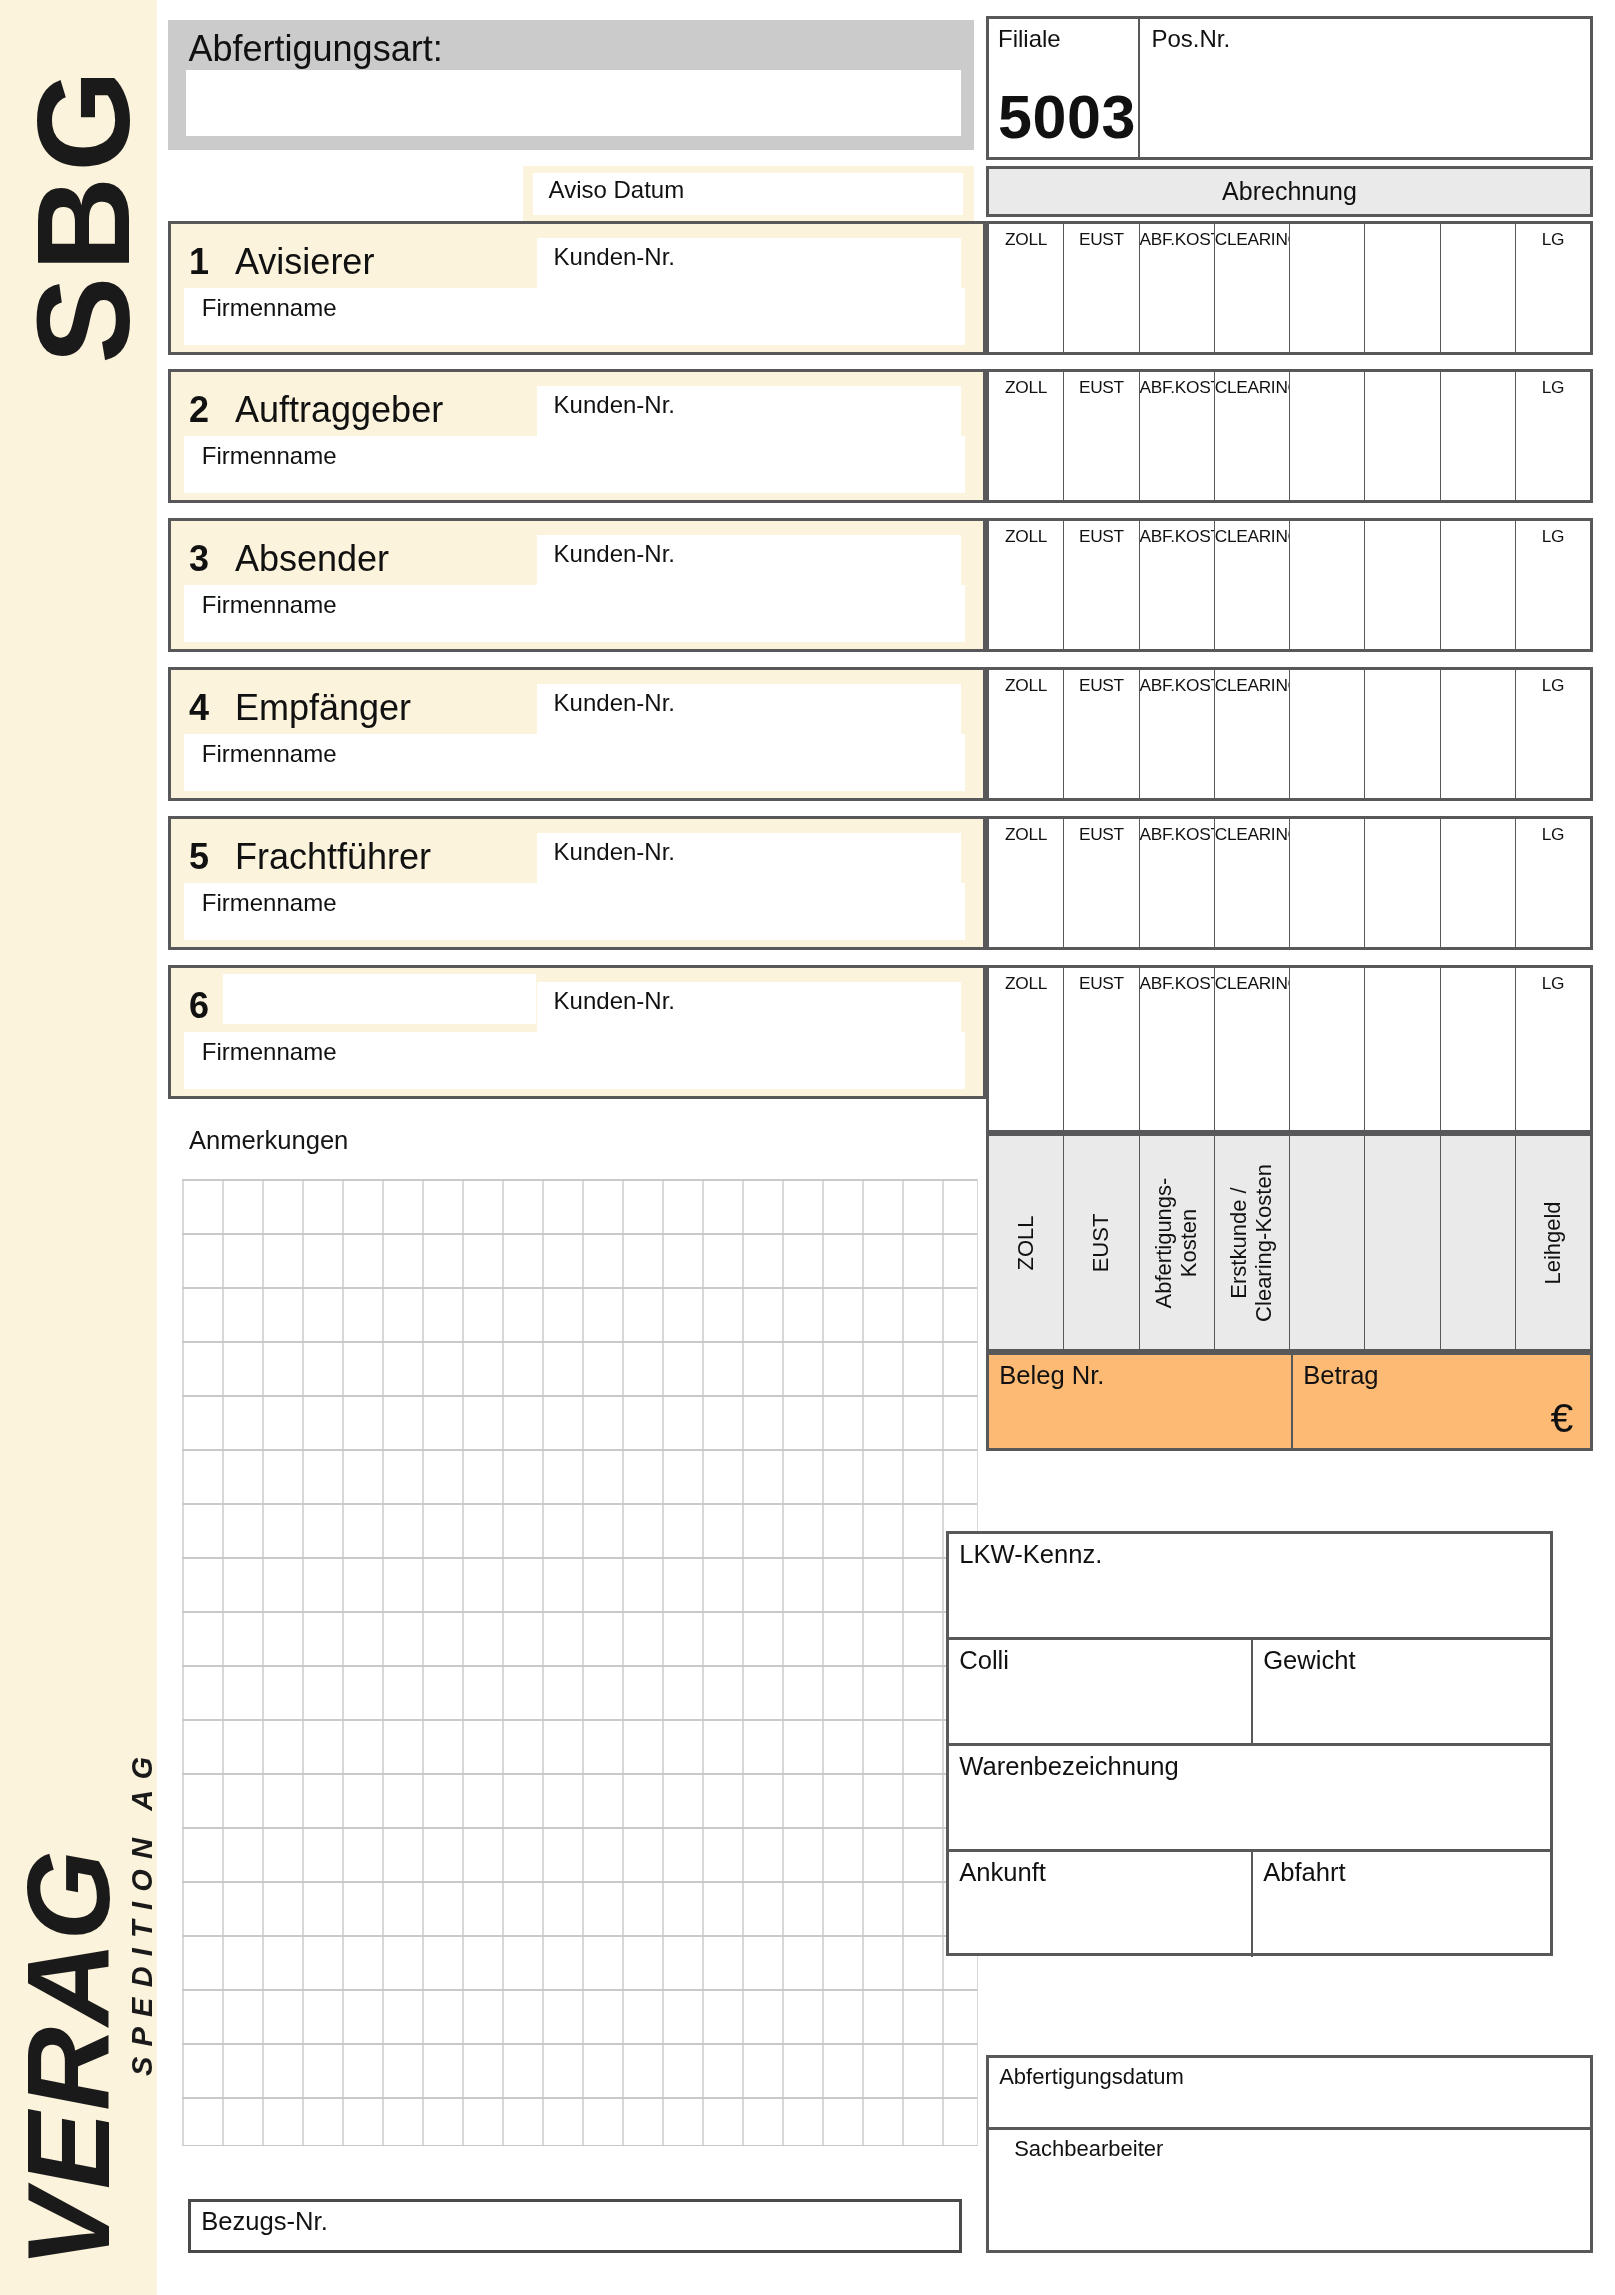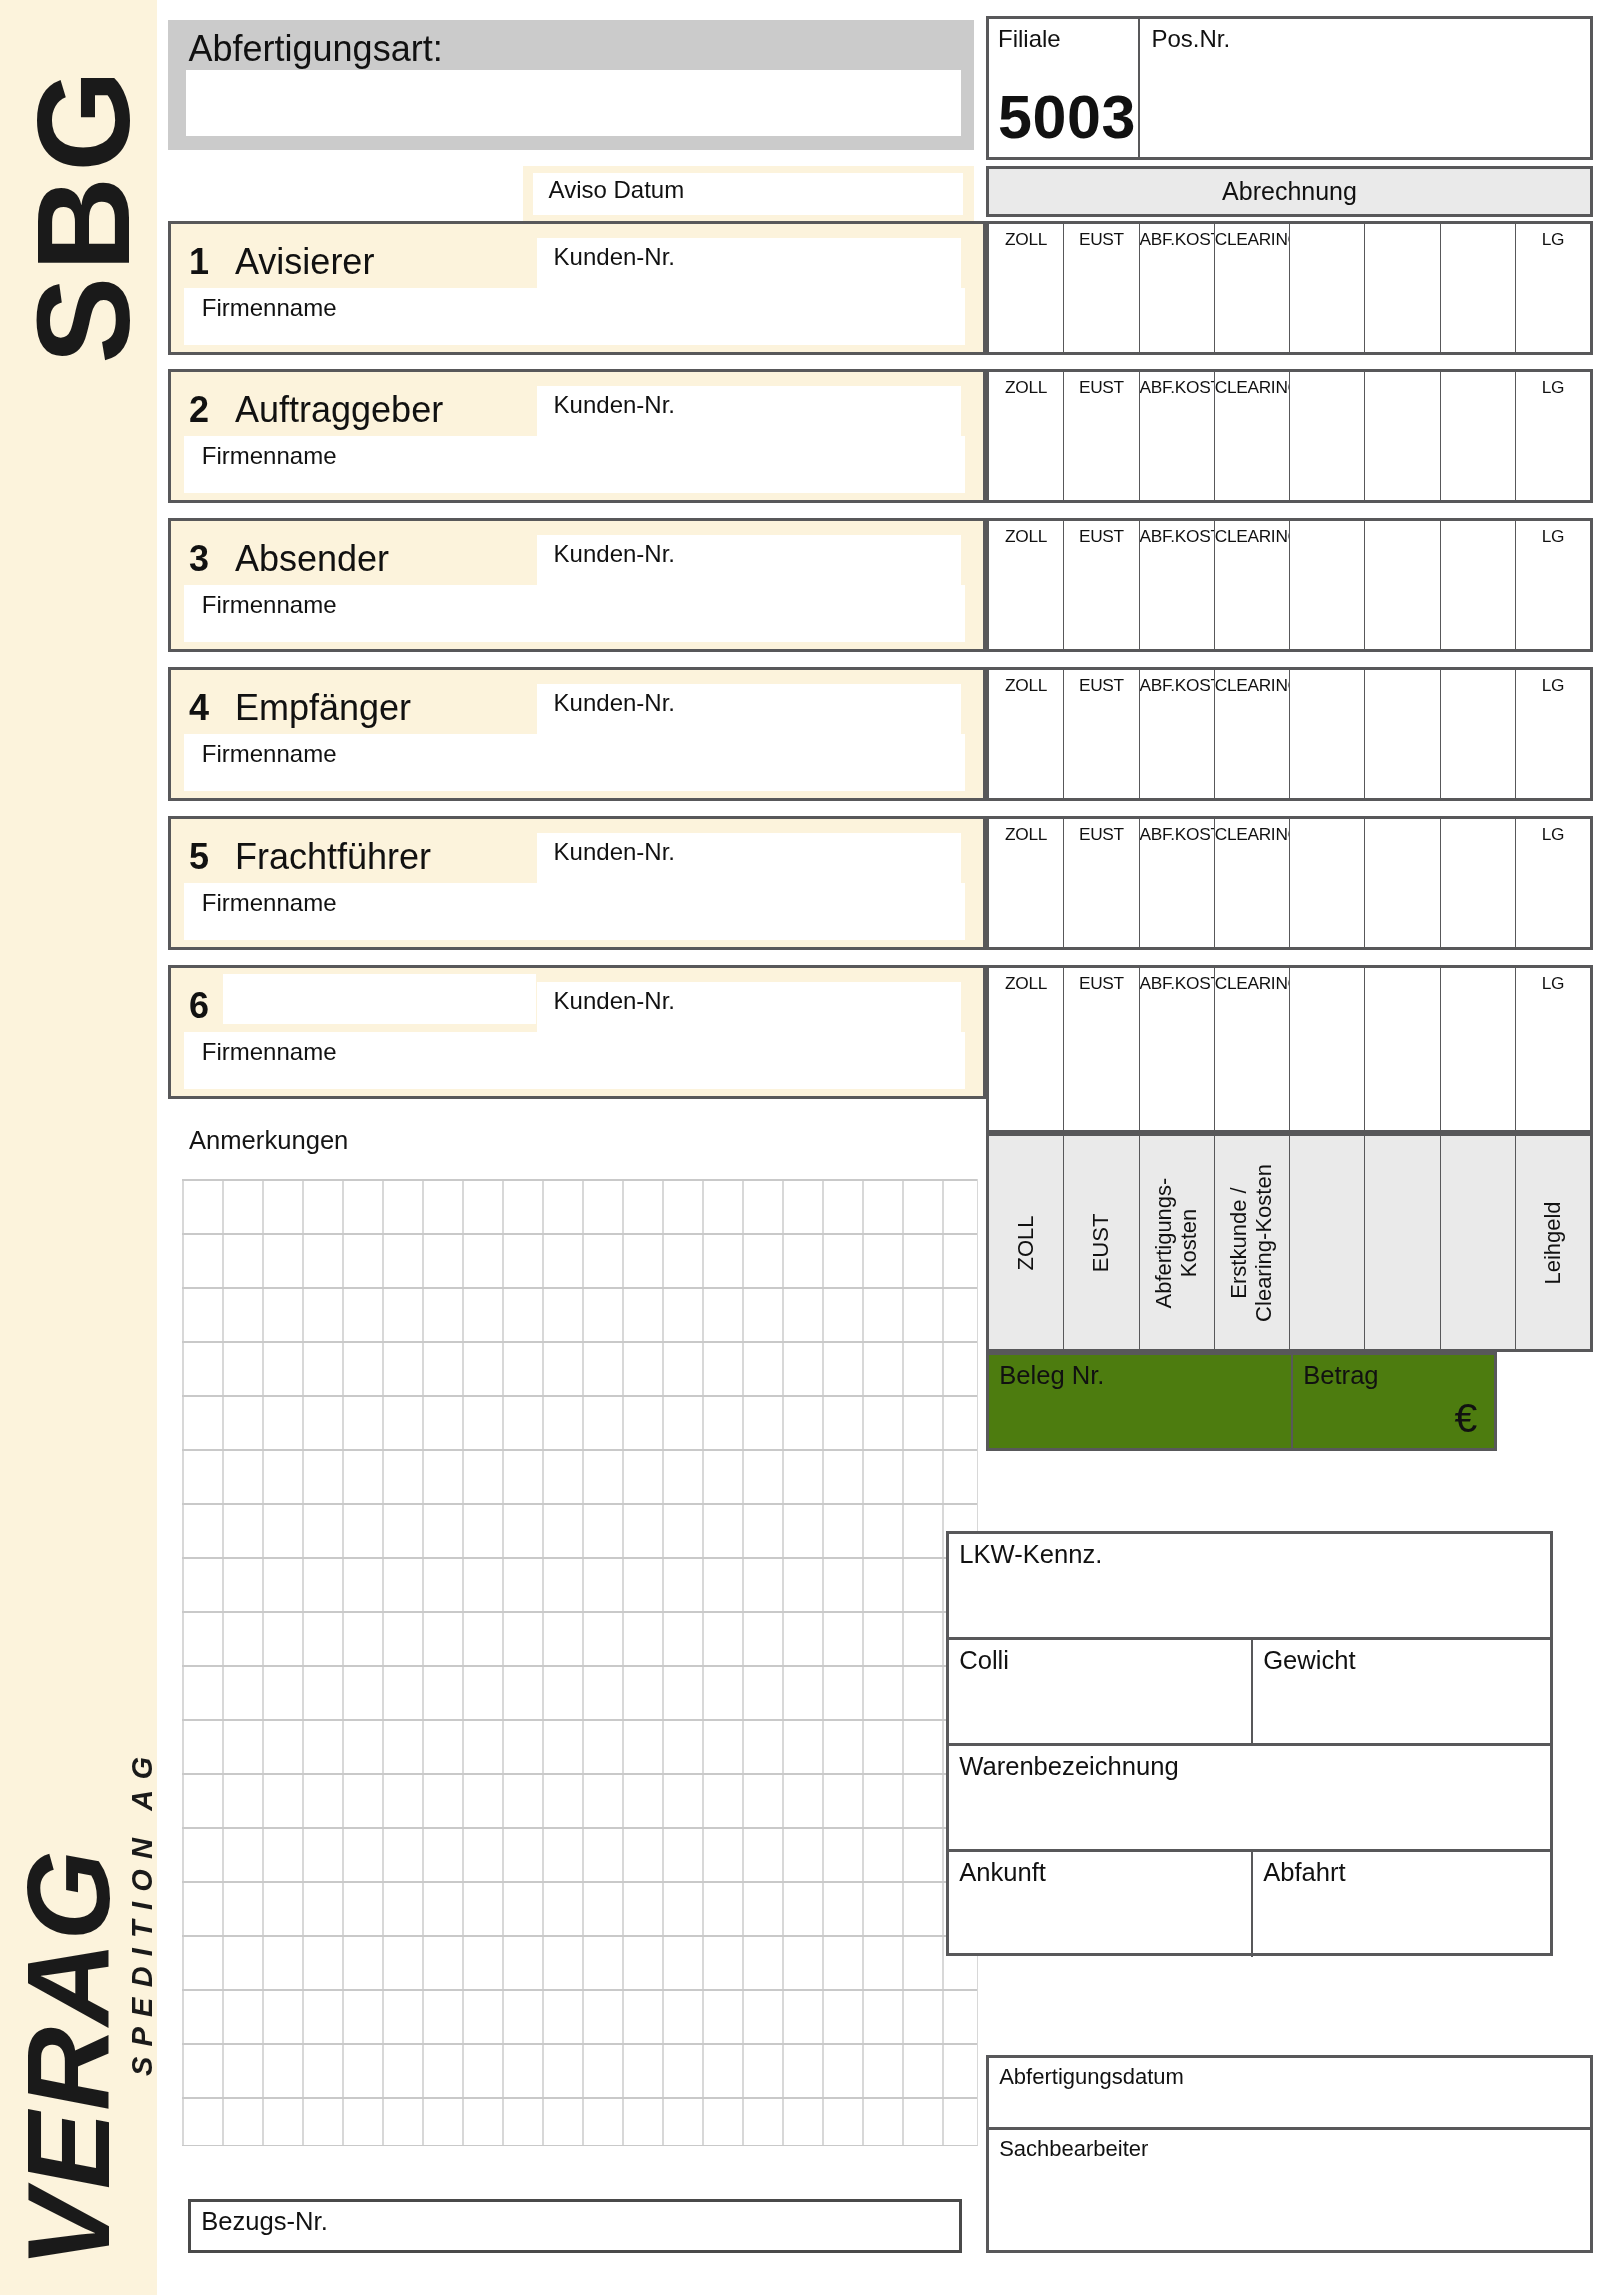--- a/index.html
+++ b/index.html
@@ -59,21 +59,21 @@
         font-size:17.3px;letter-spacing:-0.3px;overflow:hidden;}
   .acol:last-child{border-right:none;}
 
   .afoot{left:986px;top:1133px;width:607px;height:219px;background:#EAEAEA;border:3.8px solid #58585A;display:flex;}
   .fcol{flex:1;border-right:1.9px solid #58585A;position:relative;}
   .fcol:last-child{border-right:none;}
   .fcol-label{position:absolute;left:50%;top:50%;width:205px;
               transform:translate(-50%,-50%) rotate(-90deg);
               font-size:22px;text-align:center;line-height:1.12;white-space:pre-line;}
 
-  .beleg-row{left:986px;top:1352px;width:511px;height:99px;border:3.8px solid #58585A;background:#4d7c0f;display:flex;}
+  .beleg-row{left:986px;top:1352px;width:607px;height:99px;border:3.8px solid #58585A;background:#fdba74;display:flex;}
   .beleg-cell{width:302px;border-right:2.6px solid #58585A;position:relative;}
   .betrag-cell{flex:1;position:relative;}
   .beleg-label,.betrag-label{position:absolute;left:10.2px;top:6.4px;font-size:25.6px;}
   .euro{position:absolute;right:16.6px;bottom:6.4px;font-size:41px;}
 
   
   .anm-label{left:189px;top:1126px;font-size:25.6px;}
   .anm-grid{left:182px;top:1179px;width:796px;height:967px;
             background-image:
               linear-gradient(to bottom,#C9C9C9 1.9px,transparent 1.9px),
@@ -87,21 +87,21 @@
   .lkw-row:last-child{border-bottom:none;height:105px;}
   .lkw-row .rowlabel{position:absolute;left:10.2px;top:6.4px;font-size:25.6px;}
   .split{display:flex;}
   .split .cellL{width:302px;border-right:2.6px solid #58585A;position:relative;height:100%;}
   .split .cellR{flex:1;position:relative;height:100%;}
   .split .rowlabel2{position:absolute;left:10.2px;top:6.4px;font-size:25.6px;}
 
   
   .abf-block{left:986px;top:2055px;width:607px;height:198px;border:3.8px solid #58585A;background:#fff;}
   .abf-row1{position:relative;height:72px;border-bottom:3.2px solid #58585A;box-sizing:border-box;}
-  .abf-row2{position:relative;height:111px;}
+  .abf-row2{position:relative;height:111px;margin-left:15px;}
   .abf-block .rowlabel{position:absolute;left:10.2px;top:6.4px;font-size:22px;}
 
   
   .bezug-box{left:188px;top:2199px;width:774px;height:54px;border:3.2px solid #4A4A4A;background:#fff;position:absolute;box-sizing:border-box;}
   .bezug-label{position:absolute;left:10.2px;top:5.1px;font-size:25.6px;}
 </style>
 </head>
 <body>
 
 <div id="page">

